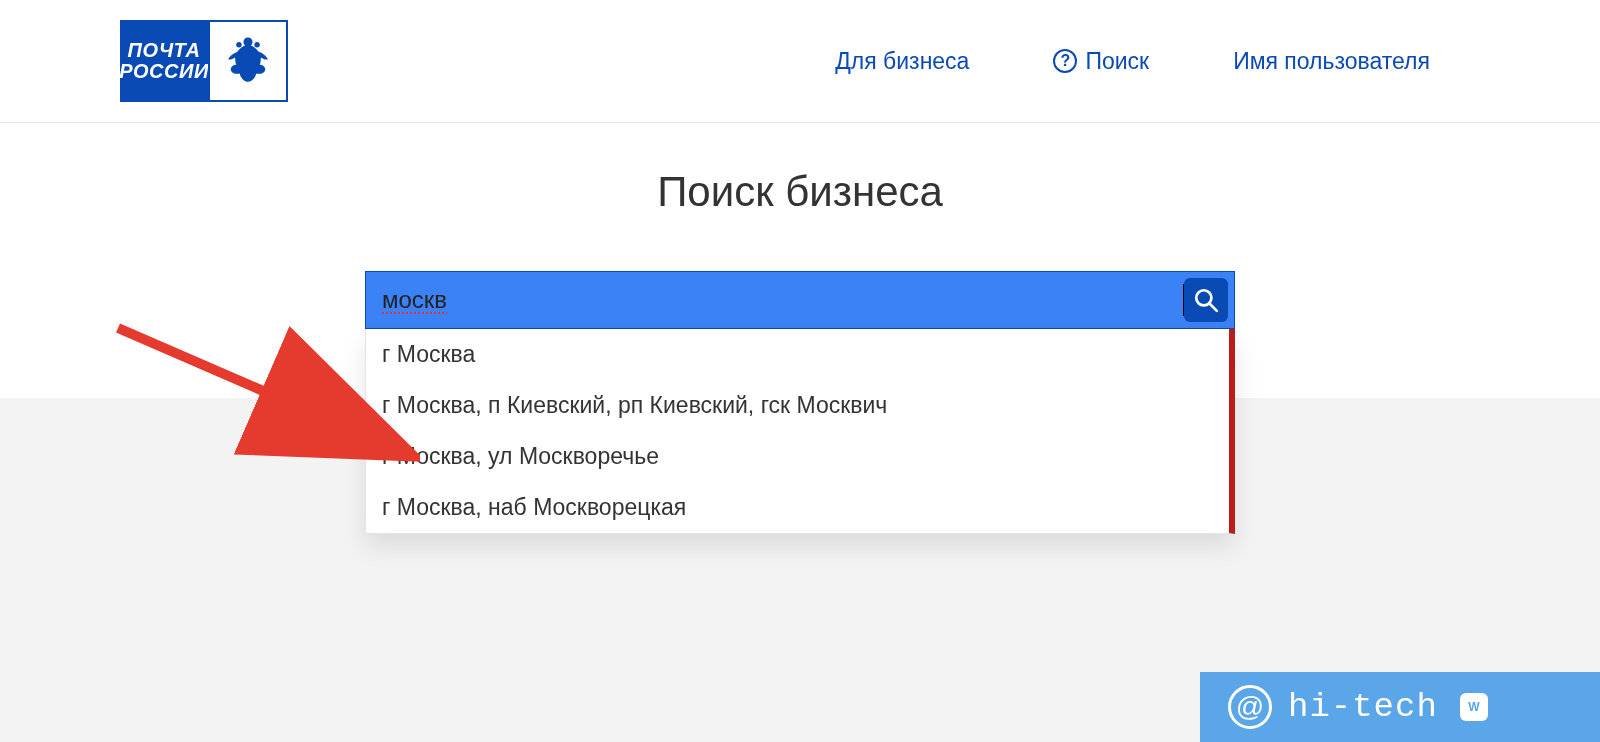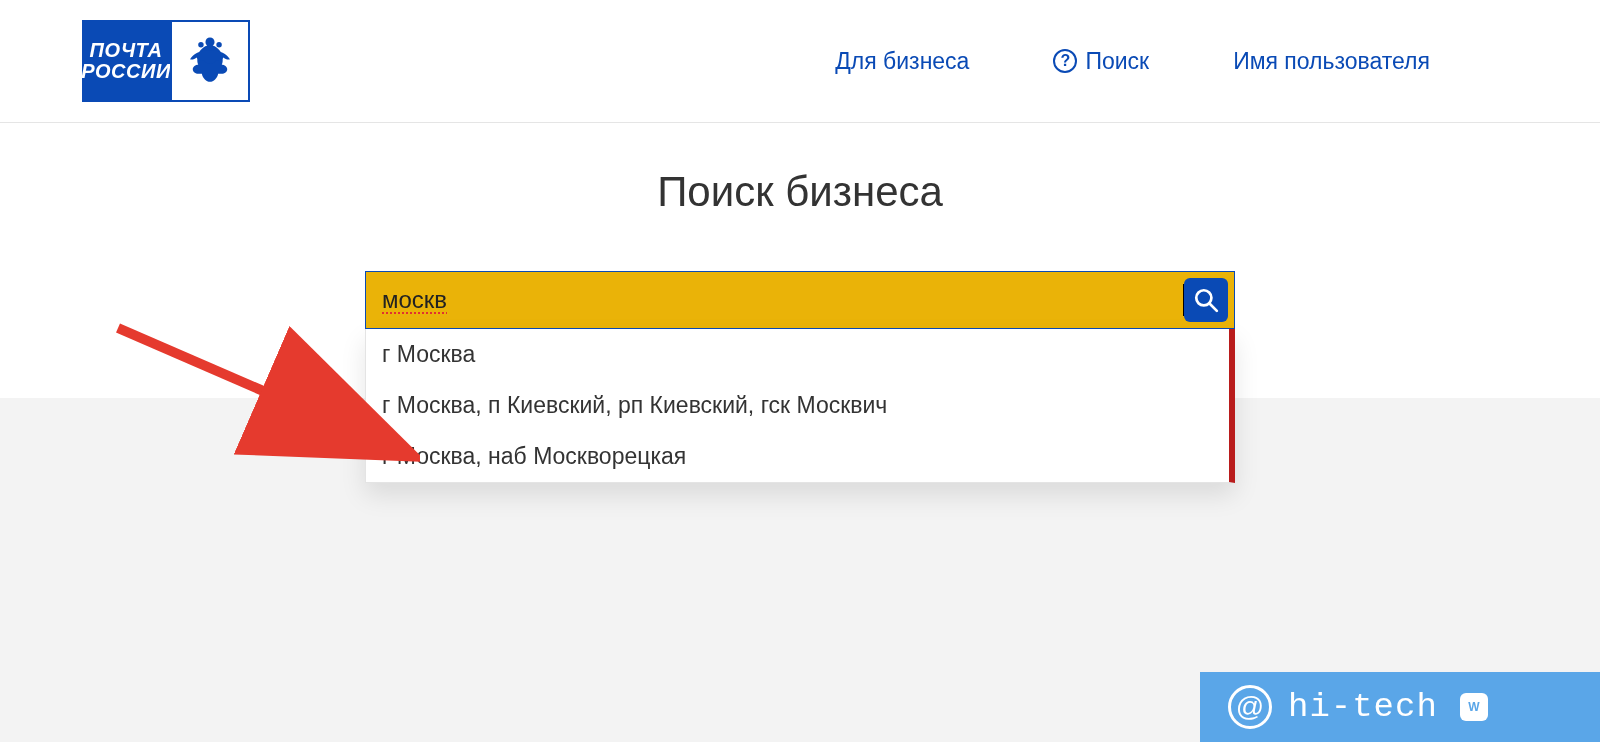--- a/index.html
+++ b/index.html
@@ -1,21 +1,21 @@
 <!DOCTYPE html>
 <html><head>
 <meta charset="utf-8">
 <style>
   * { box-sizing: border-box; margin: 0; padding: 0; }
   html, body { width: 1600px; height: 742px; font-family: Arial, Helvetica, sans-serif; background: #fff; overflow: hidden; }
 
   
   .header {
     display: flex; align-items: center; justify-content: space-between;
-    padding: 20px 170px 20px 82px;
+    padding: 20px 170px 20px 120px;
     border-bottom: 1px solid #e5e5e5;
   }
   .logo-group { display: flex; align-items: center; gap: 0; }
   .logo-text-block {
     background: #0a4ab5; color: #fff; width: 88px; height: 82px;
     display: flex; flex-direction: column; justify-content: center; align-items: center;
     font-style: italic; font-weight: 700; font-size: 20px; line-height: 1.05;
     letter-spacing: 0.5px;
   }
   .logo-eagle-block {
@@ -41,21 +41,21 @@
     position: absolute; left: 0; right: 0; top: 230px; height: 400px;
     background: #f3f3f3;
   }
 
   
   .search-wrap {
     position: relative; width: 870px; margin: 55px auto 0; z-index: 5;
   }
   .search-box {
     display: flex; align-items: center; height: 58px;
-    border: 1.5px solid #0a4ab5; background: #eab308;
+    border: 1.5px solid #0a4ab5; background: #3b82f6;
     padding: 0 6px 0 16px;
   }
   .search-input {
     flex: 1; border: none; outline: none; font-size: 24px; color: #222;
     background: transparent;
     
     text-decoration: underline dotted #e03030;
     text-decoration-thickness: 2px;
     text-underline-offset: 4px;
   }
@@ -150,20 +150,21 @@
         <svg viewBox="0 0 24 24">
           <circle cx="10" cy="10" r="7" stroke-width="2.5"></circle>
           <line x1="15" y1="15" x2="22" y2="22" stroke-width="2.5" stroke-linecap="round"></line>
         </svg>
       </button>
     </div>
 
     <div class="dropdown">
       <div class="dropdown-item">г Москва</div>
       <div class="dropdown-item">г Москва, п Киевский, рп Киевский, гск Москвич</div>
+      <div class="dropdown-item">г Москва, ул Москворечье</div>
       <div class="dropdown-item">г Москва, наб Москворецкая</div>
     </div>
   </div>
 </div>
 
 <div class="hitech">
   <span class="hitech-at">@</span>
   <span class="hitech-text">hi-tech</span>
   <span class="vk-badge">W</span>
 </div>

